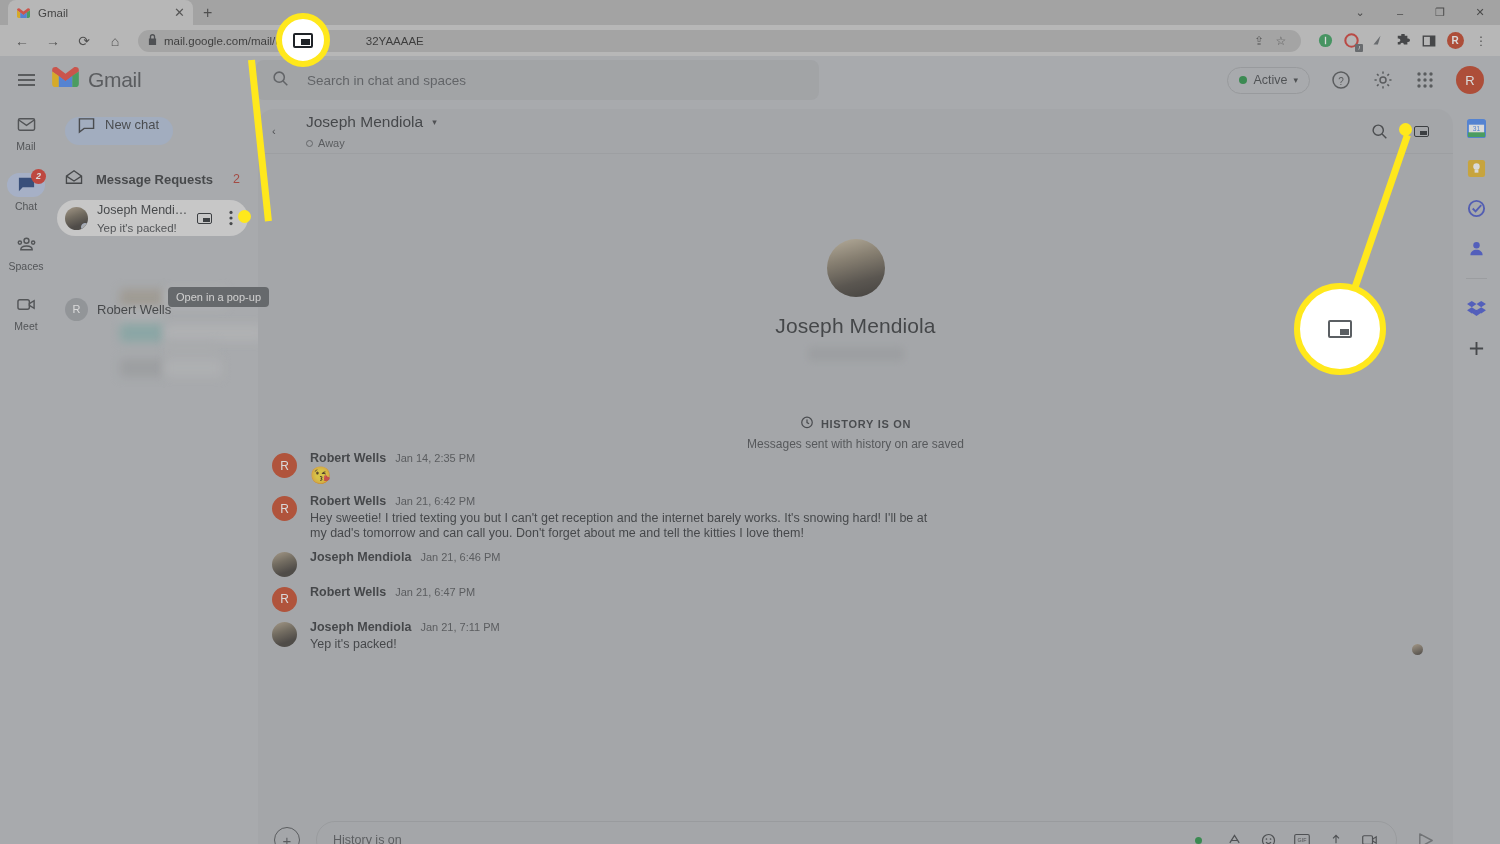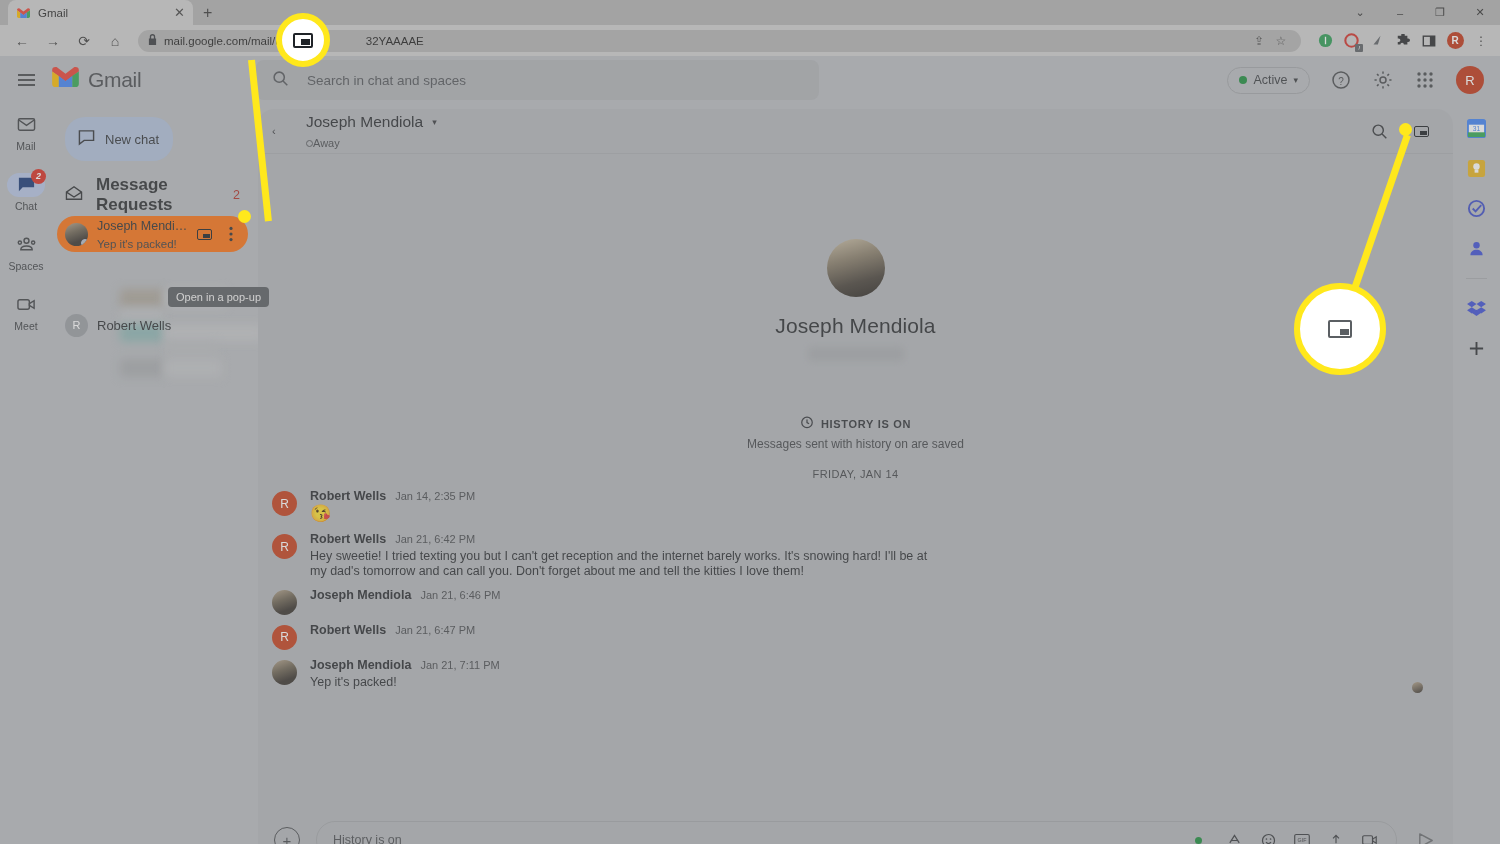--- a/index.html
+++ b/index.html
@@ -82,34 +82,34 @@
   .rail { position:absolute; top:48px; left:0; width:52px; height:740px; }
   .rail-item { height:56px; margin-bottom:4px; display:flex; flex-direction:column; align-items:center; justify-content:center; gap:3px; position:relative;}
   .rail-item .rlabel { font-size:10.5px; color:#3f4246; }
   .rail-ic { width:30px; height:24px; display:flex; align-items:center; justify-content:center; color:#3f4246; position:relative;}
   .rail-item.active .rail-ic { background:#b6c5e4; border-radius:12px; width:38px; }
   .rbadge { position:absolute; top:-4px; right:-1px; background:#d93025; color:#fff; font-size:9px; border-radius:8px; min-width:15px; height:15px; display:flex;align-items:center;justify-content:center; font-weight:bold;}
 
   
   .chatlist { position:absolute; top:48px; left:52px; width:201px; height:740px; }
   .newchat {
-    width:108px; height:44px; margin:13px 0 0 13px;
+    width:108px; height:28px; margin:13px 0 0 13px;
     background:#b0c0da; border-radius:20px;
-    display:flex; align-items:center; gap:10px; padding:0 13px;
+    display:flex; align-items:flex-start; gap:10px; padding:0 13px;
     font-size:13px; color:#33363a;
   }
   .mreq { display:flex; align-items:center; gap:13px; padding:0 13px; height:34px; margin-top:17px; }
-  .mreq .mtitle { font-size:17px; font-weight:bold; color:#2e3134; flex:1;}
+  .mreq .mtitle { font-size:13px; font-weight:bold; color:#2e3134; flex:1;}
   .mreq .mcount { font-size:12.5px; color:#b2342a; }
 
   .chatrow {
     position:relative; margin:4px 5px 0 5px; height:36px; border-radius:18px;
     display:flex; align-items:center; gap:9px; padding:0 8px;
   }
-  .chatrow.selected { background:#f97316; }
+  .chatrow.selected { background:#e5e5e5; }
   .cav { width:23px; height:23px; border-radius:50%; flex:0 0 23px; position:relative; overflow:hidden; }
   .cav.photo { background:linear-gradient(160deg,#b3a38b 0%,#6d6454 40%,#3a3530 75%); }
   .cav.letter { background:#9a9ea3; color:#fff; font-size:11px; display:flex; align-items:center; justify-content:center;}
   .cav .pstatus { position:absolute; right:-1px; bottom:-1px; width:8px; height:8px; border-radius:50%; border:1.5px solid #b6c2da; background:#b9bcc0;}
   .crtext { flex:1; min-width:0; }
   .crname { font-size:12.5px; color:#2e3134; white-space:nowrap; overflow:hidden; text-overflow:ellipsis; line-height:14px;}
   .crsnip { font-size:11.5px; color:#3c3f43; white-space:nowrap; overflow:hidden; text-overflow:ellipsis; line-height:13px;}
   .crbtn { width:18px; display:flex; align-items:center; justify-content:center; color:#2f3235; }
 
   .tooltip {
@@ -125,21 +125,21 @@
   
   .convo {
     position:absolute; top:53px; left:258px; width:1195px; height:775px;
     background:#b4b7bb; border-radius:16px 16px 0 0;
   }
   .convo-head { height:45px; display:flex; align-items:center; padding:0 14px; border-bottom:1px solid #a9acb0;}
   .backchev { width:22px; color:#3a3d41; font-size:11px; }
   .convo-title { margin-left:12px; }
   .ct-name { font-size:15.5px; color:#2c2f33; display:flex; align-items:center; gap:9px;}
   .caret { font-size:9px; color:#3a3d41; }
-  .ct-status { font-size:11px; color:#4a4d51; margin-top:6px; display:flex; align-items:center; }
+  .ct-status { font-size:11px; color:#4a4d51; margin-top:6px; display:flex; align-items:center; gap:5px;}
   .ring { width:7px; height:7px; border-radius:50%; border:1.3px solid #5a5d61; }
   .convo-head-right { margin-left:auto; display:flex; align-items:center; gap:22px; padding-right:8px;}
   .chicon { width:20px; height:20px; display:flex; align-items:center; justify-content:center; color:#35383c;}
 
   .convo-body { position:relative; height:675px; overflow:hidden; }
 
   .profile { text-align:center; padding-top:85px; }
   .bigav { width:58px; height:58px; border-radius:50%; margin:0 auto;
            background:linear-gradient(165deg,#cbbfa6 0%,#8a7f6b 35%,#4a443c 70%,#2b2824 100%); }
   .bigname { font-size:21px; color:#2b2e32; margin-top:17px; letter-spacing:0.1px;}
@@ -477,21 +477,20 @@
           <span>
             <svg width="14" height="14" viewBox="0 0 16 16">
                 <circle cx="8" cy="8.5" r="6" fill="none" stroke="#32353a" stroke-width="1.4"></circle>
                 <path d="M8 5v3.6l2.4 1.4" stroke="#32353a" stroke-width="1.4" fill="none"></path>
               </svg>
           </span>
           <span class="hlabel">HISTORY IS ON</span>
         </div>
         <div class="histsub">Messages sent with history on are saved</div>
 
-        <div class="daysep">FRIDAY, JAN 14</div>
         <div class="msg">
           <span class="mav rw">R</span>
           <span class="mbody">
             <span class="mhead">
               <span class="mname">Robert Wells</span>
               <span class="mtime">Jan 14, 2:35 PM</span>
             </span>
             <span class="memoji">😘</span>
           </span>
         </div>

